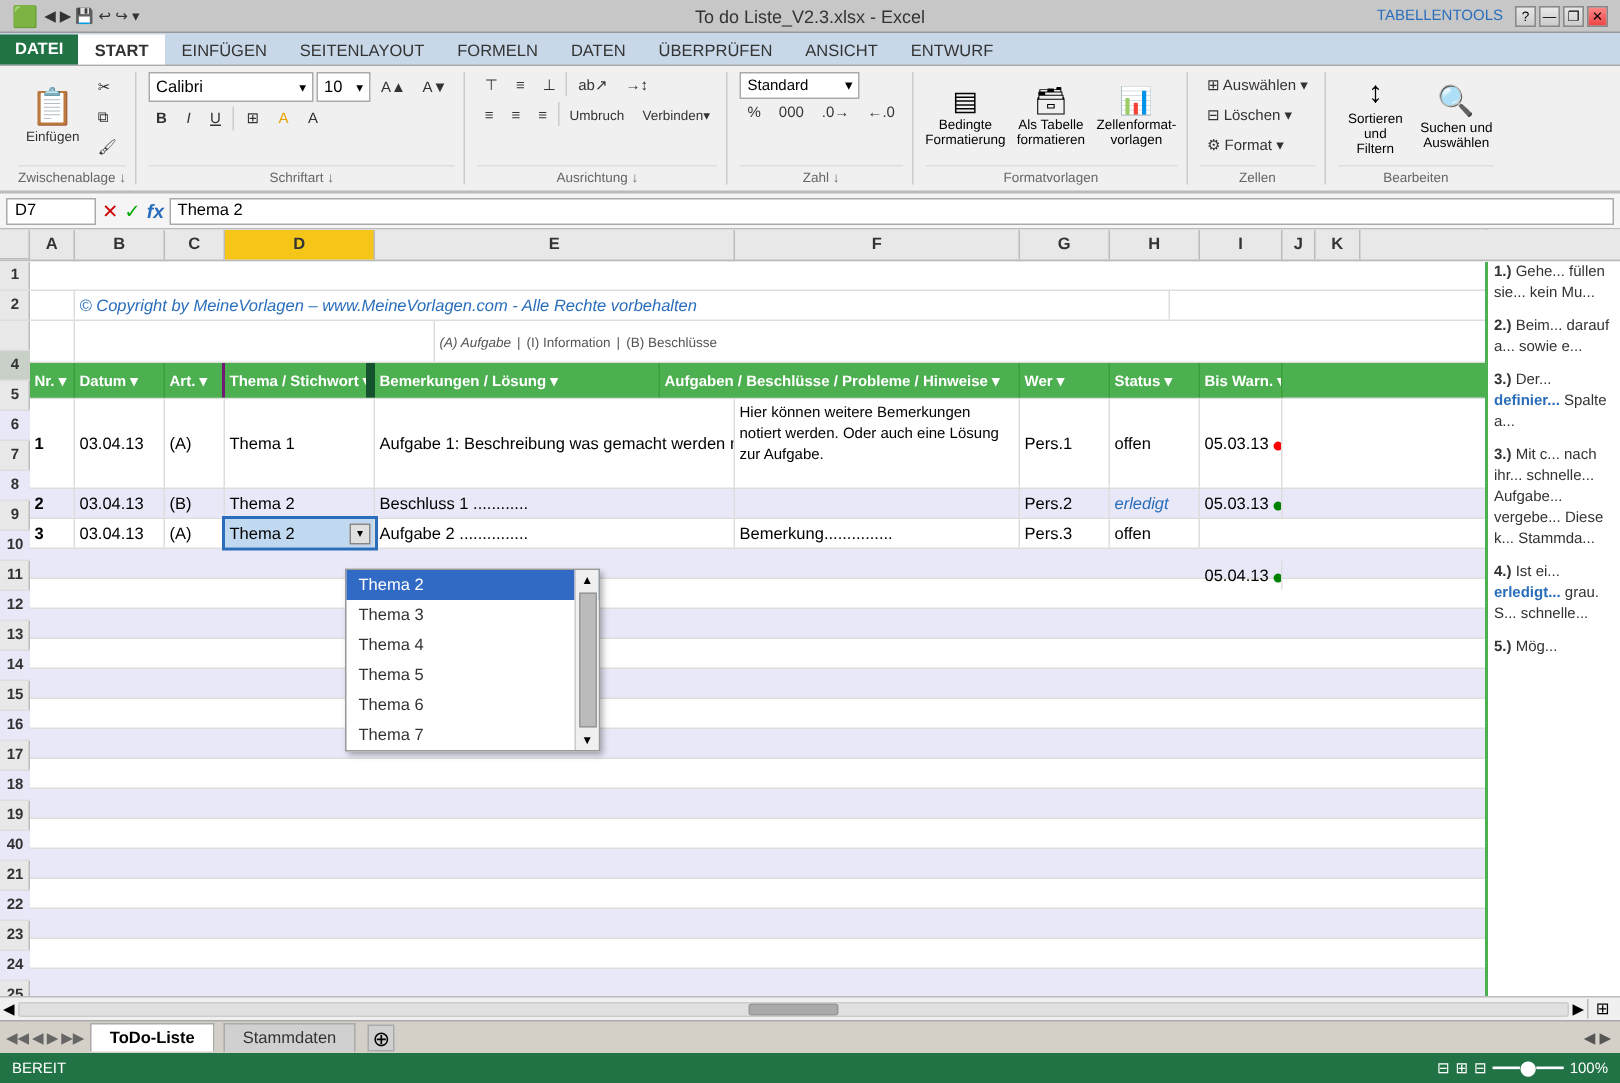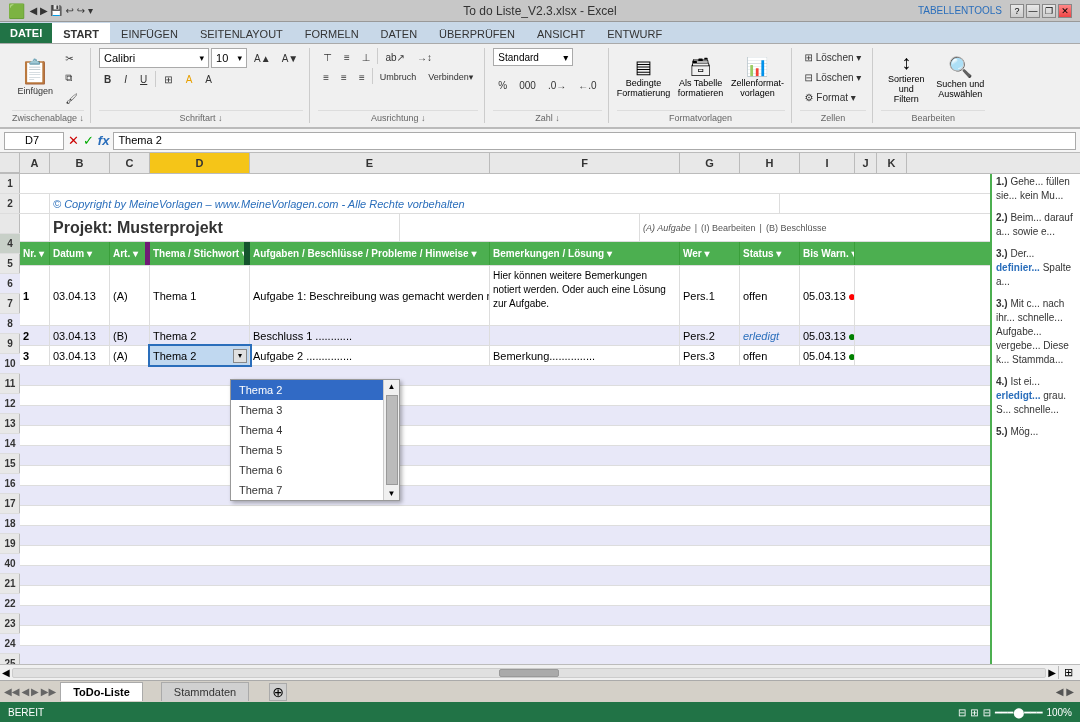--- a/index.html
+++ b/index.html
@@ -97,21 +97,21 @@
       background: #f5f5f5;
       display: flex;
       align-items: center;
       height: 24px;
       border-bottom: 1px solid #bbb;
       padding: 0 4px;
       gap: 4px;
     }
     .cell-ref {
       width: 60px; border: 1px solid #aaa; background: white;
-      font-size: 11px; padding: 1px 20px; height: 18px;
+      font-size: 11px; padding: 1px 5px; height: 18px;
     }
     .formula-icons { display: flex; gap: 4px; color: #666; font-size: 13px; }
     .formula-input {
       flex: 1; border: 1px solid #aaa; background: white;
       font-size: 11px; padding: 1px 4px; height: 18px;
     }
     
     .column-headers {
       display: flex; background: #e8e8e8; border-bottom: 1px solid #bbb;
       position: sticky; top: 0; z-index: 10;
@@ -172,21 +172,21 @@
       color: #333; line-height: 1.4;
     }
     .tips-title { color: #2a6ebb; font-weight: bold; margin-bottom: 4px; }
     .tip-item { margin-bottom: 8px; }
     .tip-highlighted { color: #2a6ebb; font-weight: bold; }
     .sheet-nav { display: flex; align-items: center; padding: 0 4px; gap: 2px; }
     .sheet-nav-btn { font-size: 10px; cursor: pointer; color: #666; }
     .sheet-tab {
       height: 19px; padding: 0 12px; border: 1px solid #aaa; border-bottom: none;
       display: flex; align-items: center; font-size: 11px; cursor: pointer;
-      background: #d0d0d0; margin-right: 18px; color: #333;
+      background: #d0d0d0; margin-right: 6px; color: #333;
     }
     .sheet-tab.active { background: white; font-weight: bold; color: #000; }
     .sheet-add-btn { width: 18px; height: 18px; border: 1px solid #aaa; display: flex; align-items: center; justify-content: center; cursor: pointer; font-size: 14px; background: #d0d0d0; margin-left: 2px; }
 
     
     .status-bar {
       background: #217346;
       height: 20px;
       display: flex;
       align-items: center;
@@ -313,21 +313,21 @@
             <div class="small-btn">≡</div>
             <div style="width:1px;height:16px;background:#ccc;"></div>
             <div class="small-btn" style="font-size:9px;">Umbruch</div>
             <div class="small-btn" style="font-size:9px;">Verbinden▾</div>
           </div>
         </div>
         <div class="ribbon-group-label">Ausrichtung ↓</div>
       </div>
 
       <div class="ribbon-group">
-        <div style="display:flex;flex-direction:column;gap:10px;">
+        <div style="display:flex;flex-direction:column;gap:0;">
           <div style="display:flex;gap:2px;align-items:center;">
             <div style="border:1px solid #aaa;background:white;padding:1px 4px;font-size:10px;height:18px;display:flex;align-items:center;width:80px;">
               Standard <span style="margin-left:auto;">▾</span>
             </div>
           </div>
           <div style="display:flex;gap:2px;font-size:10px;">
             <div class="small-btn">%</div>
             <div class="small-btn">000</div>
             <div class="small-btn">.0→</div>
             <div class="small-btn">←.0</div>
@@ -349,21 +349,21 @@
           <div style="display:flex;flex-direction:column;align-items:center;width:54px;cursor:pointer;">
             <div style="font-size:18px;">📊</div>
             <span style="font-size:9px;text-align:center;">Zellenformat-<br>vorlagen</span>
           </div>
         </div>
         <div class="ribbon-group-label">Formatvorlagen</div>
       </div>
 
       <div class="ribbon-group">
         <div style="display:flex;flex-direction:column;gap:2px;height:58px;justify-content:center;">
-          <div class="small-btn">⊞ Löschen ▾</div>
+          <div class="small-btn">⊞ Auswählen ▾</div>
           <div class="small-btn">⊟ Löschen ▾</div>
           <div class="small-btn">⚙ Format ▾</div>
         </div>
         <div class="ribbon-group-label">Zellen</div>
       </div>
 
       <div class="ribbon-group">
         <div style="display:flex;gap:4px;height:58px;align-items:center;">
           <div style="display:flex;flex-direction:column;align-items:center;width:50px;cursor:pointer;">
             <div style="font-size:20px;">↕</div>
@@ -443,49 +443,48 @@
 
           <div class="grid-row"></div>
 
           <div class="grid-row">
             <div class="cell" style="width:30px;"></div>
             <div class="cell copyright" style="width:730px;">© Copyright by MeineVorlagen – www.MeineVorlagen.com - Alle Rechte vorbehalten</div>
           </div>
 
           <div class="grid-row" style="height:28px;position:relative;">
             <div class="cell" style="width:30px;"></div>
-            <div class="cell project-title" style="width:350px;">Projekt: Musterprojekt</div>
             <div class="cell" style="width:240px;"></div>
             <div class="cell" style="flex:1;font-size:9px;color:#555;">
               <span style="margin-right:4px;font-style:italic;">(A) Aufgabe</span>
               <span style="margin-right:4px;">|</span>
-              <span style="margin-right:4px;">(I) Bearbeiten</span>
+              <span style="margin-right:4px;">(I) Information</span>
               <span style="margin-right:4px;">|</span>
               <span>(B) Beschlüsse</span>
             </div>
           </div>
 
           <div class="grid-row header-row" style="height:24px;">
             <div class="cell green-header" style="width:30px;border-right:1px solid #3a9f3a;">
               Nr. ▾
             </div>
             <div class="cell green-header" style="width:60px;border-right:1px solid #3a9f3a;">
               Datum ▾
             </div>
-            <div class="cell green-header" style="width:40px;border-right:5px solid #701a75;">
+            <div class="cell green-header" style="width:40px;border-right:2px solid #701a75;">
               Art. ▾
             </div>
             <div class="cell green-header" style="width:100px;border-right:6px solid #14532d;">
               Thema / Stichwort ▾
             </div>
+            <div class="cell green-header" style="width:190px;border-right:1px solid #3a9f3a;">
+              Bemerkungen / Lösung ▾
+            </div>
             <div class="cell green-header" style="width:240px;border-right:1px solid #3a9f3a;">
               Aufgaben / Beschlüsse / Probleme / Hinweise ▾
-            </div>
-            <div class="cell green-header" style="width:190px;border-right:1px solid #3a9f3a;">
-              Bemerkungen / Lösung ▾
             </div>
             <div class="cell green-header" style="width:60px;border-right:1px solid #3a9f3a;">
               Wer ▾
             </div>
             <div class="cell green-header" style="width:60px;border-right:1px solid #3a9f3a;">
               Status ▾
             </div>
             <div class="cell green-header" style="width:55px;border-right:1px solid #3a9f3a;">
               Bis Warn. ▾
             </div>
@@ -529,21 +528,21 @@
             <div class="cell" style="width:40px;">(A)</div>
             <div class="cell selected" style="width:100px;position:relative;">
               Thema 2
               
               <span style="position:absolute;right:2px;border:1px solid #888;background:#e0e0e0;width:14px;height:14px;display:flex;align-items:center;justify-content:center;font-size:8px;cursor:pointer;">▾</span>
             </div>
             <div class="cell" style="width:240px;">Aufgabe 2 ...............</div>
             <div class="cell" style="width:190px;">Bemerkung...............</div>
             <div class="cell" style="width:60px;">Pers.3</div>
             <div class="cell" style="width:60px;">offen</div>
-            <div class="cell" style="width:55px;">
+            <div class="cell" style="width:55px;margin-top:28px;">
               05.04.13
               <span style="color:green;font-size:14px;margin-left:2px;">●</span>
             </div>
           </div>
 
           <div style="display:flex;flex-direction:column;">
             <div class="grid-row" style="background:#e8e8f8;"></div>
             <div class="grid-row"></div>
             <div class="grid-row" style="background:#e8e8f8;"></div>
             <div class="grid-row"></div>

